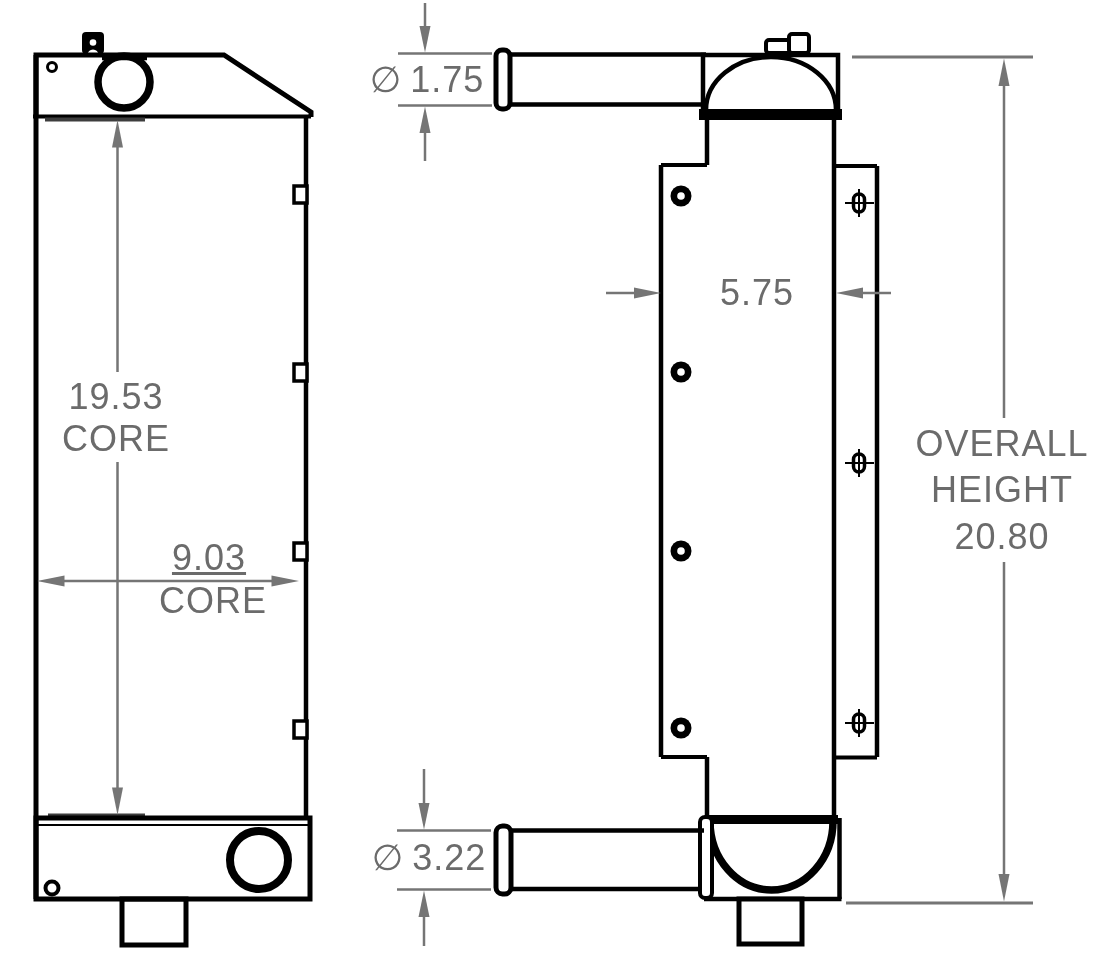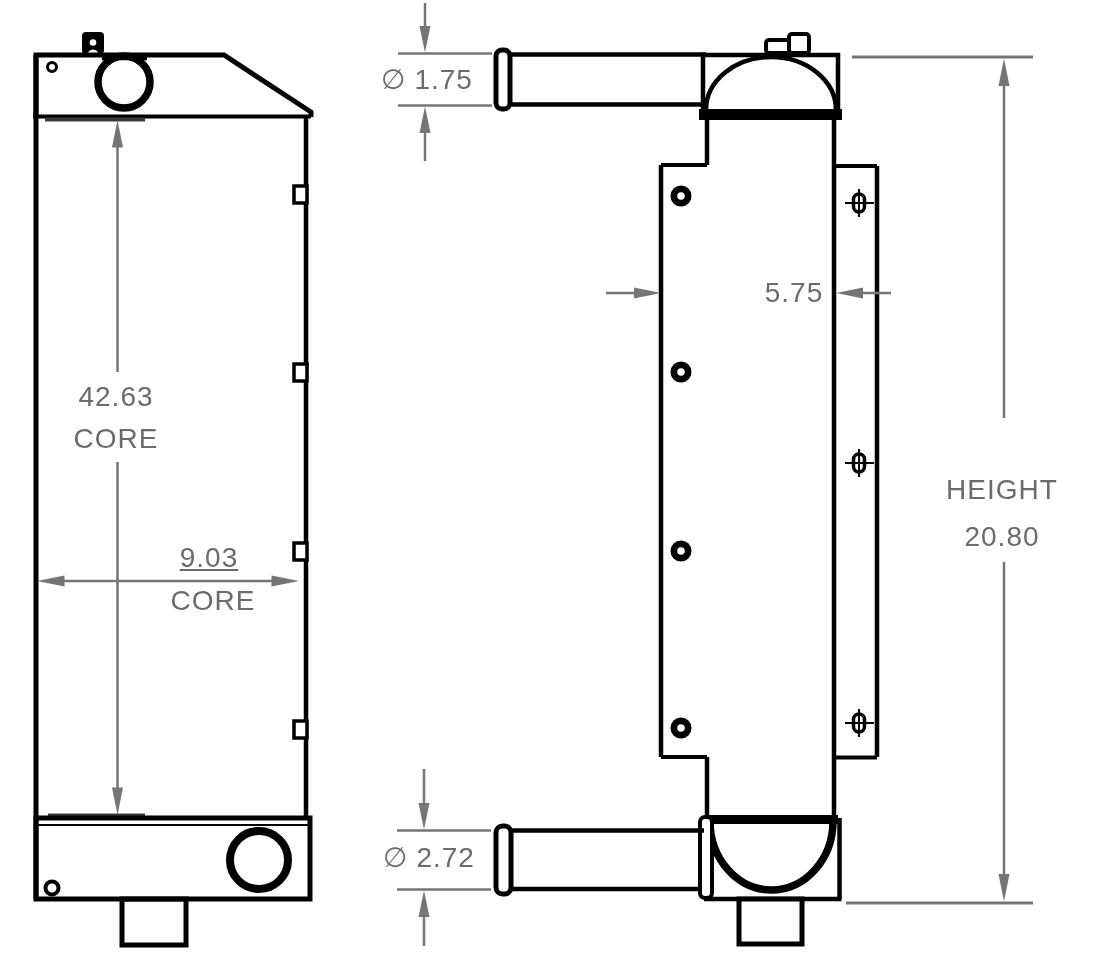--- a/index.html
+++ b/index.html
@@ -9,21 +9,21 @@
     height: 977px;
     background: #ffffff;
     font-family: "Liberation Sans", "DejaVu Sans", sans-serif;
     overflow: hidden;
   }
   .canvas svg { position: absolute; left: 0; top: 0; }
   .dim-text {
     position: absolute;
     transform: translate(-50%, -50%);
     color: #6b6b6b;
-    font-size: 28px;
+    font-size: 36px;
     font-weight: 400;
     letter-spacing: 1px;
     white-space: nowrap;
     line-height: 1;
   }
   .dim-text .dia-symbol { margin-right: 8px; }
 </style>
 </head>
 <body>
 
@@ -185,32 +185,33 @@
         <line x1="852" y1="57" x2="1033" y2="57" stroke-width="3" fill="none"></line>
         <line x1="846" y1="903" x2="1033" y2="903" stroke-width="3" fill="none"></line>
         <line x1="1004" y1="85" x2="1004" y2="418" fill="none"></line>
         <line x1="1004" y1="562" x2="1004" y2="875" fill="none"></line>
         <polygon stroke="none" points="1004,58.5 998.5,86 1009.5,86"></polygon>
         <polygon stroke="none" points="1004,901.5 998.5,874 1009.5,874"></polygon>
       </g>
     </g>
   </svg>
 
-  <div class="dim-text" style="left:116px; top:397px;">42.63</div>
+  <div class="dim-text" style="left:116px; top:397px;">19.53</div>
   <div class="dim-text" style="left:116px; top:439px;">CORE</div>
 
   <div class="dim-text" style="left:209px; top:558px;text-decoration:underline;">9.03</div>
   <div class="dim-text" style="left:213px; top:601px;">CORE</div>
 
   <div class="dim-text" style="left:427px; top:80px;">
     <span class="dia-symbol">∅</span><span>1.75</span>
   </div>
 
   <div class="dim-text" style="left:429px; top:858px;">
-    <span class="dia-symbol">∅</span><span>2.72</span>
+    <span class="dia-symbol">∅</span><span>3.22</span>
   </div>
 
-  <div class="dim-text" style="left:757px; top:293px;margin-left:37px;">5.75</div>
-
+  <div class="dim-text" style="left:757px; top:293px;">5.75</div>
+
+  <div class="dim-text" style="left:1002px; top:444px;">OVERALL</div>
   <div class="dim-text" style="left:1002px; top:490px;">HEIGHT</div>
   <div class="dim-text" style="left:1002px; top:537px;">20.80</div>
 
 </div>
 
 </body></html>

